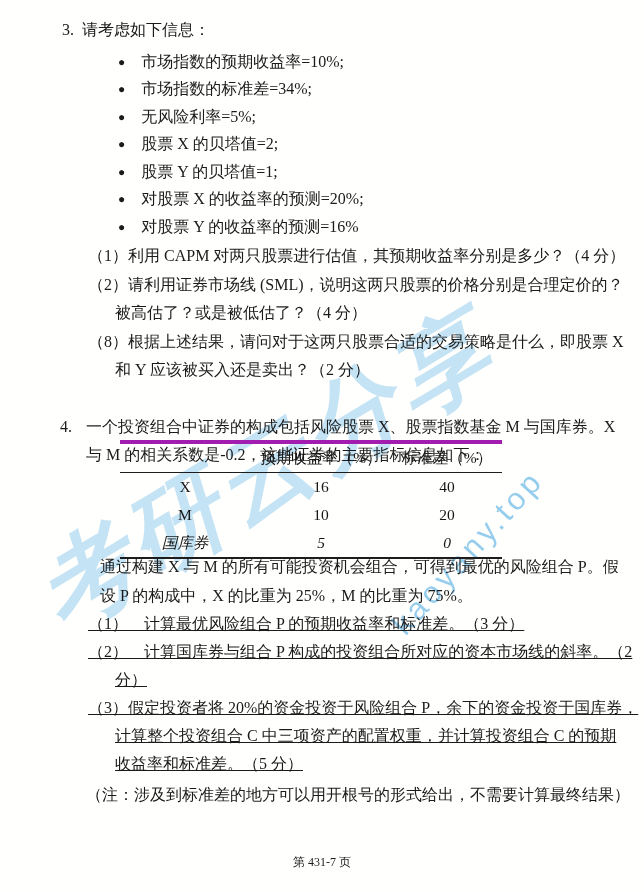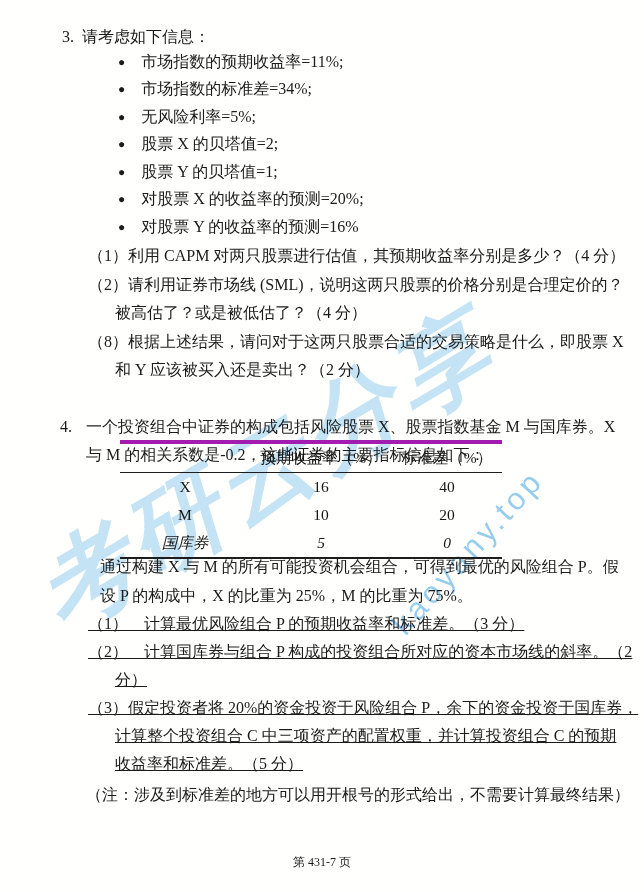--- a/index.html
+++ b/index.html
@@ -25,21 +25,21 @@
   }
   .wm-site{
     position:absolute;left:398px;top:612px;
     font-size:31px;letter-spacing:4px;white-space:nowrap;
     color:rgba(110,186,230,0.72);
     transform:rotate(-48deg);transform-origin:0 50%;
     font-family:"Liberation Sans","DejaVu Sans",sans-serif;
   }
   
   .txt{position:absolute;z-index:2;font-size:16px;line-height:28px;}
-  .sec-q3title{top:16px;left:62px;height:28px;margin-top:7px;}
+  .sec-q3title{top:16px;left:62px;height:28px;}
   .qnum{display:inline-block;margin-right:8px;}
   .sec-bullets{top:48px;left:118px;}
   .bullet-row{height:27.5px;display:flex;align-items:center;}
   .dot{font-size:12px;margin-right:16px;line-height:1;}
   .sec-q3parts{top:242px;left:60px;width:540px;}
   .pline{height:28.5px;line-height:28.5px;white-space:nowrap;}
   .ind1{padding-left:28px;}
   .ind2{padding-left:55px;}
   .sec-q4intro{top:384px;left:60px;width:540px;margin-top:29px;}
   .sec-q4intro .pline{height:28px;line-height:28px;}
@@ -73,21 +73,21 @@
     <div class="wm-site">kaoyany.top</div>
   </div>
 
   <div class="txt sec-q3title">
     <span class="qnum">3.</span><span>请考虑如下信息：</span>
   </div>
 
   <div class="txt sec-bullets">
     <div class="bullet-row">
         <span class="dot">●</span>
-        <span>市场指数的预期收益率=11%;</span>
+        <span>市场指数的预期收益率=10%;</span>
       </div>
     <div class="bullet-row">
         <span class="dot">●</span>
         <span>市场指数的标准差=34%;</span>
       </div>
     <div class="bullet-row">
         <span class="dot">●</span>
         <span>无风险利率=5%;</span>
       </div>
     <div class="bullet-row">

